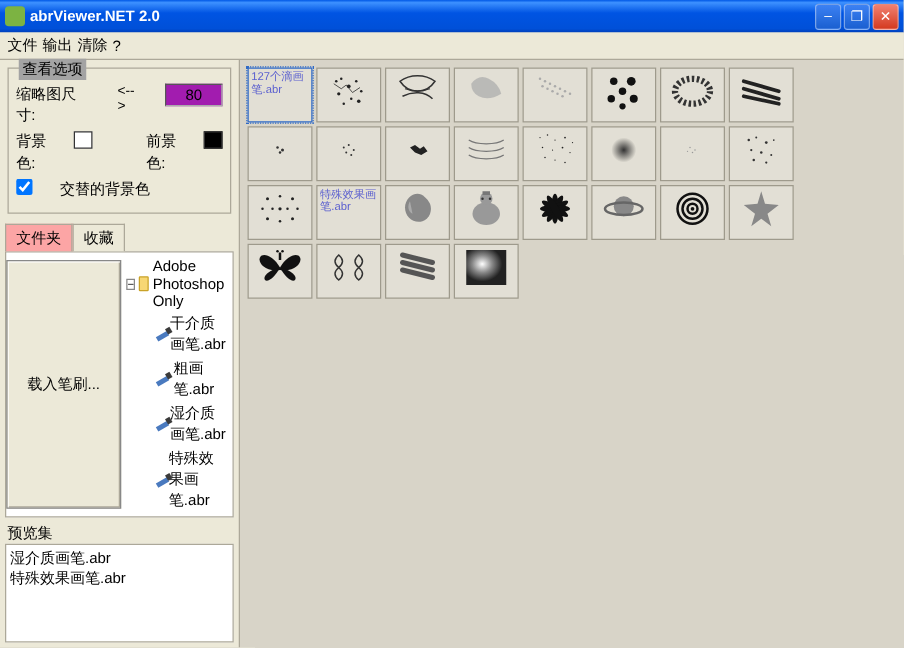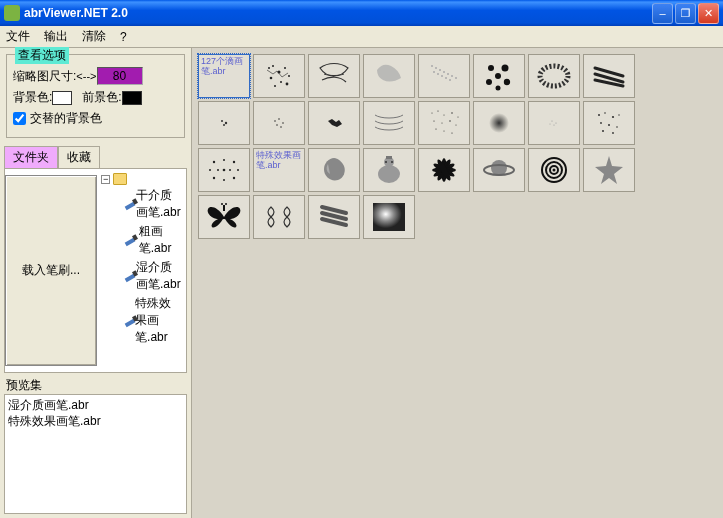--- a/index.html
+++ b/index.html
@@ -4,51 +4,51 @@
 <style>
 * { box-sizing: border-box; margin: 0; padding: 0; }
 body { font-family: "SimSun", Arial, sans-serif; font-size: 12px; background: #ece9d8; width: 723px; height: 518px; overflow: hidden; }
 .titlebar { background: linear-gradient(to bottom, #0058e6 0%, #3d91ff 8%, #0054e3 40%, #0050d8 88%, #003fba 100%); height: 26px; display: flex; align-items: center; padding: 12px 4px; color: #fff; }
 .titlebar .icon { width: 16px; height: 16px; background: #7cb342; border-radius: 3px; margin-right: 4px; display: inline-block; }
 .titlebar .title { flex: 1; font-weight: bold; font-size: 12px; }
 .winbtns { display: flex; gap: 2px; }
 .winbtn { width: 21px; height: 21px; border-radius: 3px; display: flex; align-items: center; justify-content: center; font-size: 11px; color: #fff; border: 1px solid rgba(255,255,255,.4); }
 .winbtn.min, .winbtn.max { background: linear-gradient(#3c81f3,#1a5fd0); }
 .winbtn.close { background: linear-gradient(#f08070,#d43a20); }
-.menubar { background: #ece9d8; height: 22px; display: flex; align-items: center; padding: 0 6px; gap: 14px; border-bottom: 1px solid #aca899; }
+.menubar { background: #ece9d8; height: 22px; display: flex; align-items: center; padding: 0 6px; gap: 4px; border-bottom: 1px solid #aca899; }
 .menubar span { cursor: default; }
 .content { display: flex; height: calc(518px - 26px - 22px); }
 .left { width: 192px; border-right: 1px solid #aca899; display: flex; flex-direction: column; }
 .fieldset { border: 1px solid #aca899; margin: 6px; padding: 8px 6px 6px 6px; position: relative; }
-.fieldset .legend { position: absolute; top: -8px; left: 8px; background: #5eead4; padding: 0 3px; }
-.row { display: flex; align-items: center; margin: 4px 0; gap: 0; }
+.fieldset .legend { position: absolute; top: -8px; left: 8px; background: #a3a3a3; padding: 0 3px; }
+.row { display: flex; align-items: flex-start; margin: 4px 0; gap: 18px; }
 .arrow { font-size: 11px; }
 .numinput { width: 46px; height: 18px; border: 1px inset #aaa; background: #a21caf; text-align: center; font-size: 12px; }
 .swatch { width: 20px; height: 14px; border: 1px solid #333; display: inline-block; }
 .swatch.white { background: #fff; }
 .swatch.black { background: #000; }
 .chk { margin-right: 4px; }
 .tabs { display: flex; margin: 2px 0 0 4px; }
 .tab { border: 1px solid #aca899; border-bottom: none; padding: 2px 8px; background: #ece9d8; font-size: 12px; position: relative; }
-.tab.active { background: #f0abfc; z-index: 2; }
+.tab.active { background: #fca5a5; z-index: 2; }
 .tabpage { flex: 1; background: #fff; border: 1px solid #aca899; margin: 0 4px 4px 4px; display: flex; flex-direction: row; }
 .loadbtn { margin: 6px auto; padding: 2px 16px; border: 1px solid #888; background: #ece9d8; box-shadow: inset 1px 1px #fff, inset -1px -1px #aca899; font-size: 12px; }
 .tree { flex: 1; padding: 4px; overflow: auto; font-size: 12px; }
 .tree-root { display: flex; align-items: center; gap: 3px; }
 .boxminus { width: 9px; height: 9px; border: 1px solid #888; display: inline-flex; align-items: center; justify-content: center; font-size: 9px; line-height: 1; }
 .foldericon { width: 14px; height: 12px; background: #f7d774; border: 1px solid #c9a227; border-radius: 1px; display: inline-block; }
 .tree-child { display: flex; align-items: center; gap: 3px; margin-left: 24px; margin-top: 2px; }
 .brushicon { width: 14px; height: 14px; position: relative; display: inline-block; }
 .brushicon::before { content: ""; position: absolute; width: 10px; height: 4px; background: #4a7abf; top: 7px; left: 0; transform: rotate(-30deg); }
 .brushicon::after { content: ""; position: absolute; width: 4px; height: 5px; background: #3a3a3a; top: 2px; left: 8px; transform: rotate(-30deg); }
 .preset-label { margin: 0 6px; font-size: 12px; }
 .preset-box { height: 120px; background: #fff; border: 1px solid #aca899; margin: 0 4px 4px 4px; padding: 3px; font-size: 12px; line-height: 1.3; }
 .main { flex: 1; background: #d8d4c8; padding: 6px; overflow: auto; }
 .grid { display: grid; grid-template-columns: repeat(8, 52px); grid-auto-rows: 44px; gap: 3px; }
-.thumb { background: #e2dfd5; border: 1px solid #9e9a8c; display: flex; align-items: center; justify-content: center; overflow: hidden; position: relative; }
+.thumb { background: #e2dfd5; border: 1px solid #9e9a8c; display: flex; justify-content: center; overflow: hidden; position: relative; }
 .thumb.sel { border: 1px solid #316ac5; outline: 1px dotted #316ac5; }
 .tlabel { font-size: 9px; color: #5a5fcf; text-align: left; padding: 2px; line-height: 1.1; width: 100%; height: 100%; }
 svg { display: block; }
 </style>
 </head>
 <body>
 
 <div class="titlebar">
   <span class="icon"></span>
   <span class="title">abrViewer.NET 2.0</span>
@@ -91,20 +91,21 @@
     <div class="tabs">
       <div class="tab active">文件夹</div>
       <div class="tab">收藏</div>
     </div>
     <div class="tabpage">
       <button class="loadbtn">载入笔刷...</button>
       <div class="tree">
         <div class="tree-root">
           <span class="boxminus">−</span>
           <span class="foldericon"></span>
+          <span>Adobe Photoshop Only</span>
         </div>
         <div class="tree-child">
             <span class="brushicon"></span>
             <span>干介质画笔.abr</span>
           </div>
         <div class="tree-child">
             <span class="brushicon"></span>
             <span>粗画笔.abr</span>
           </div>
         <div class="tree-child">

